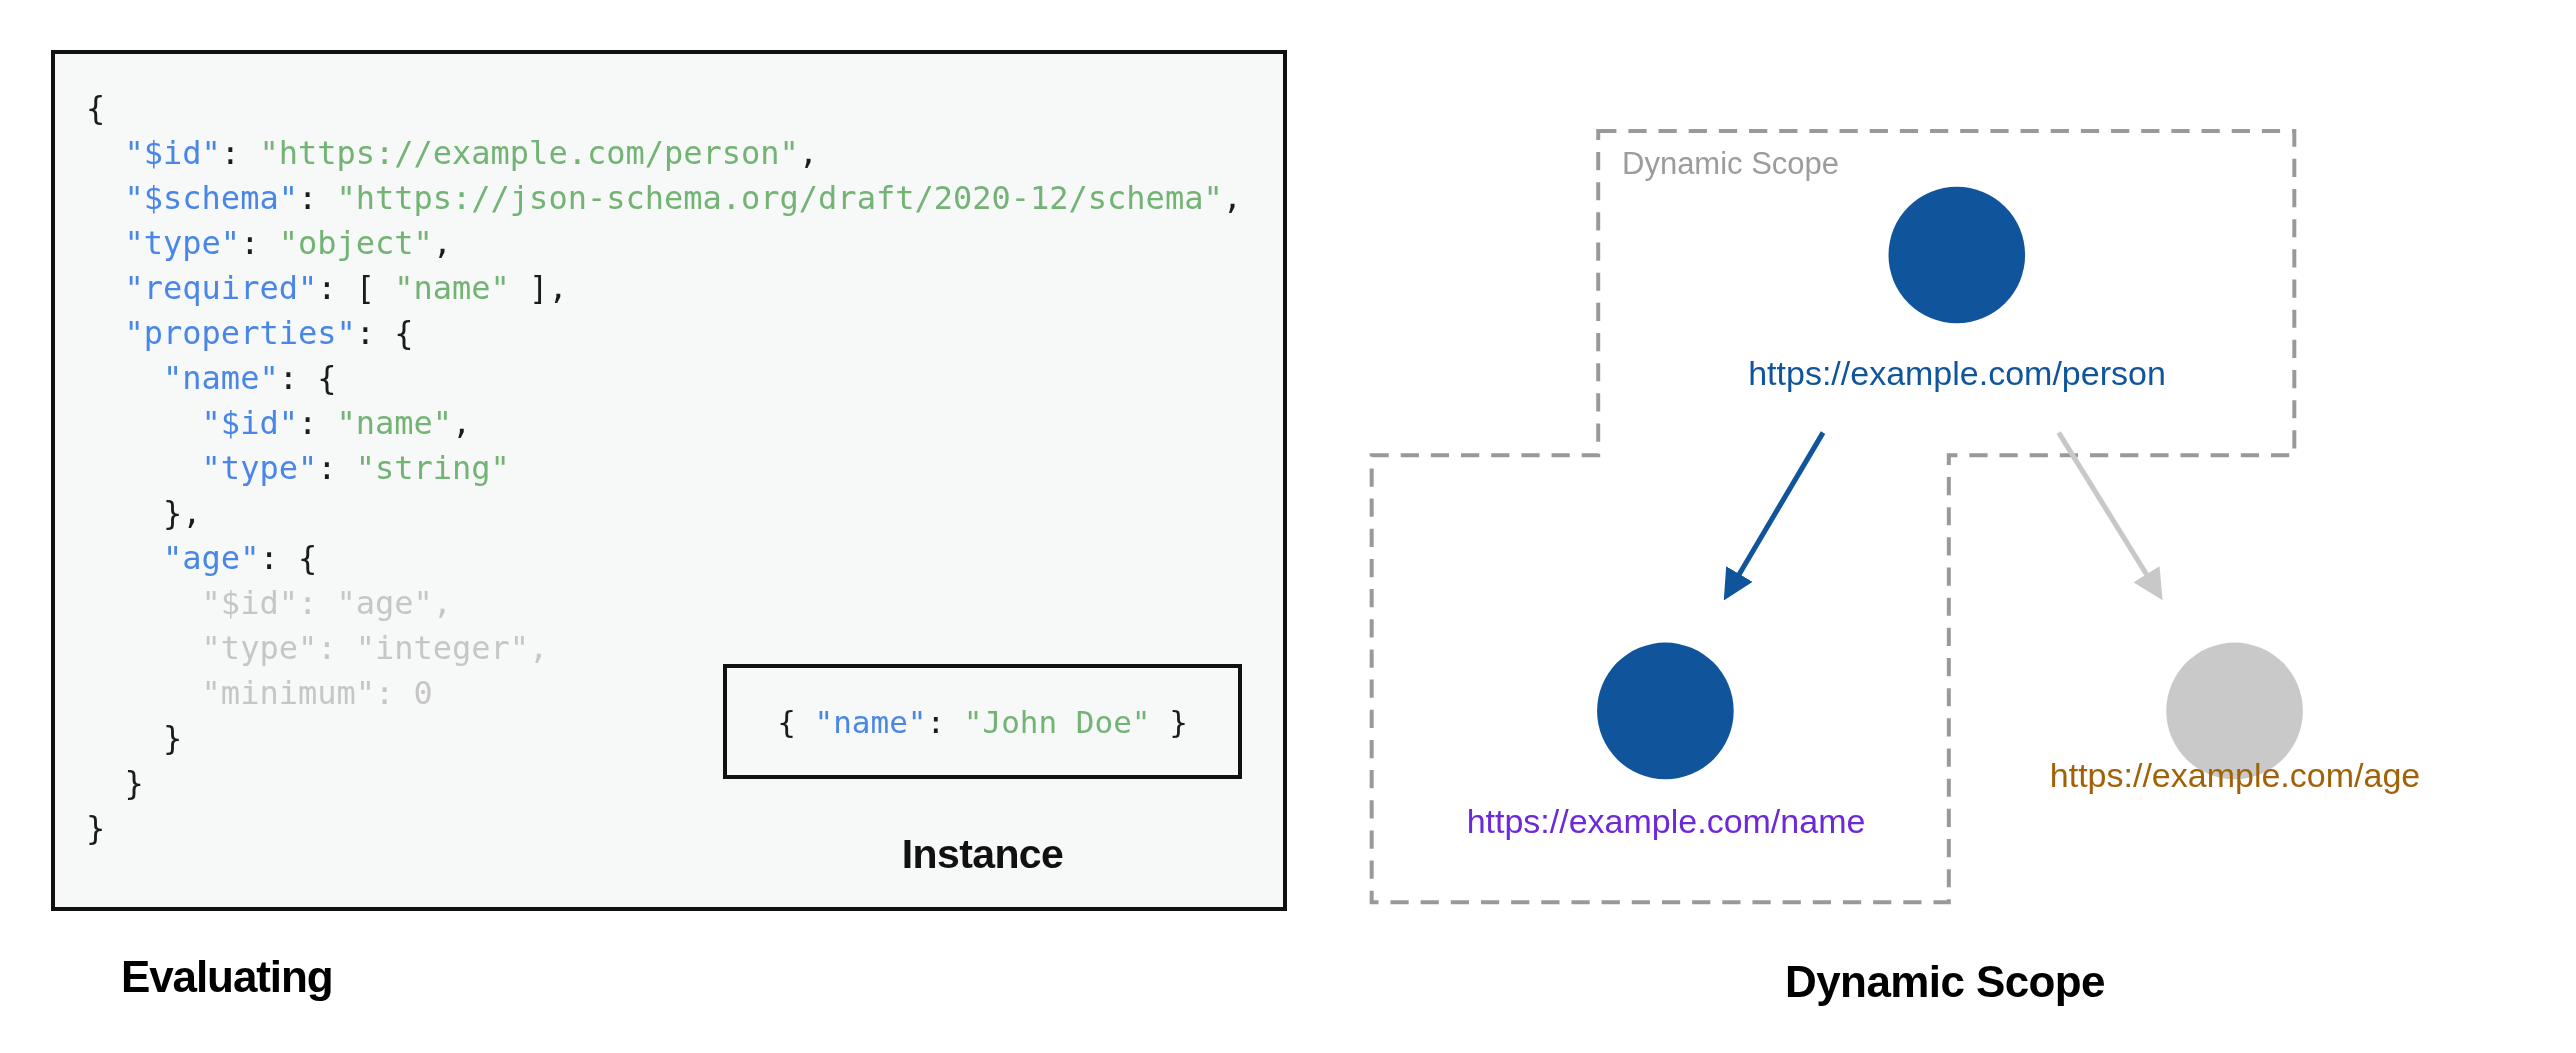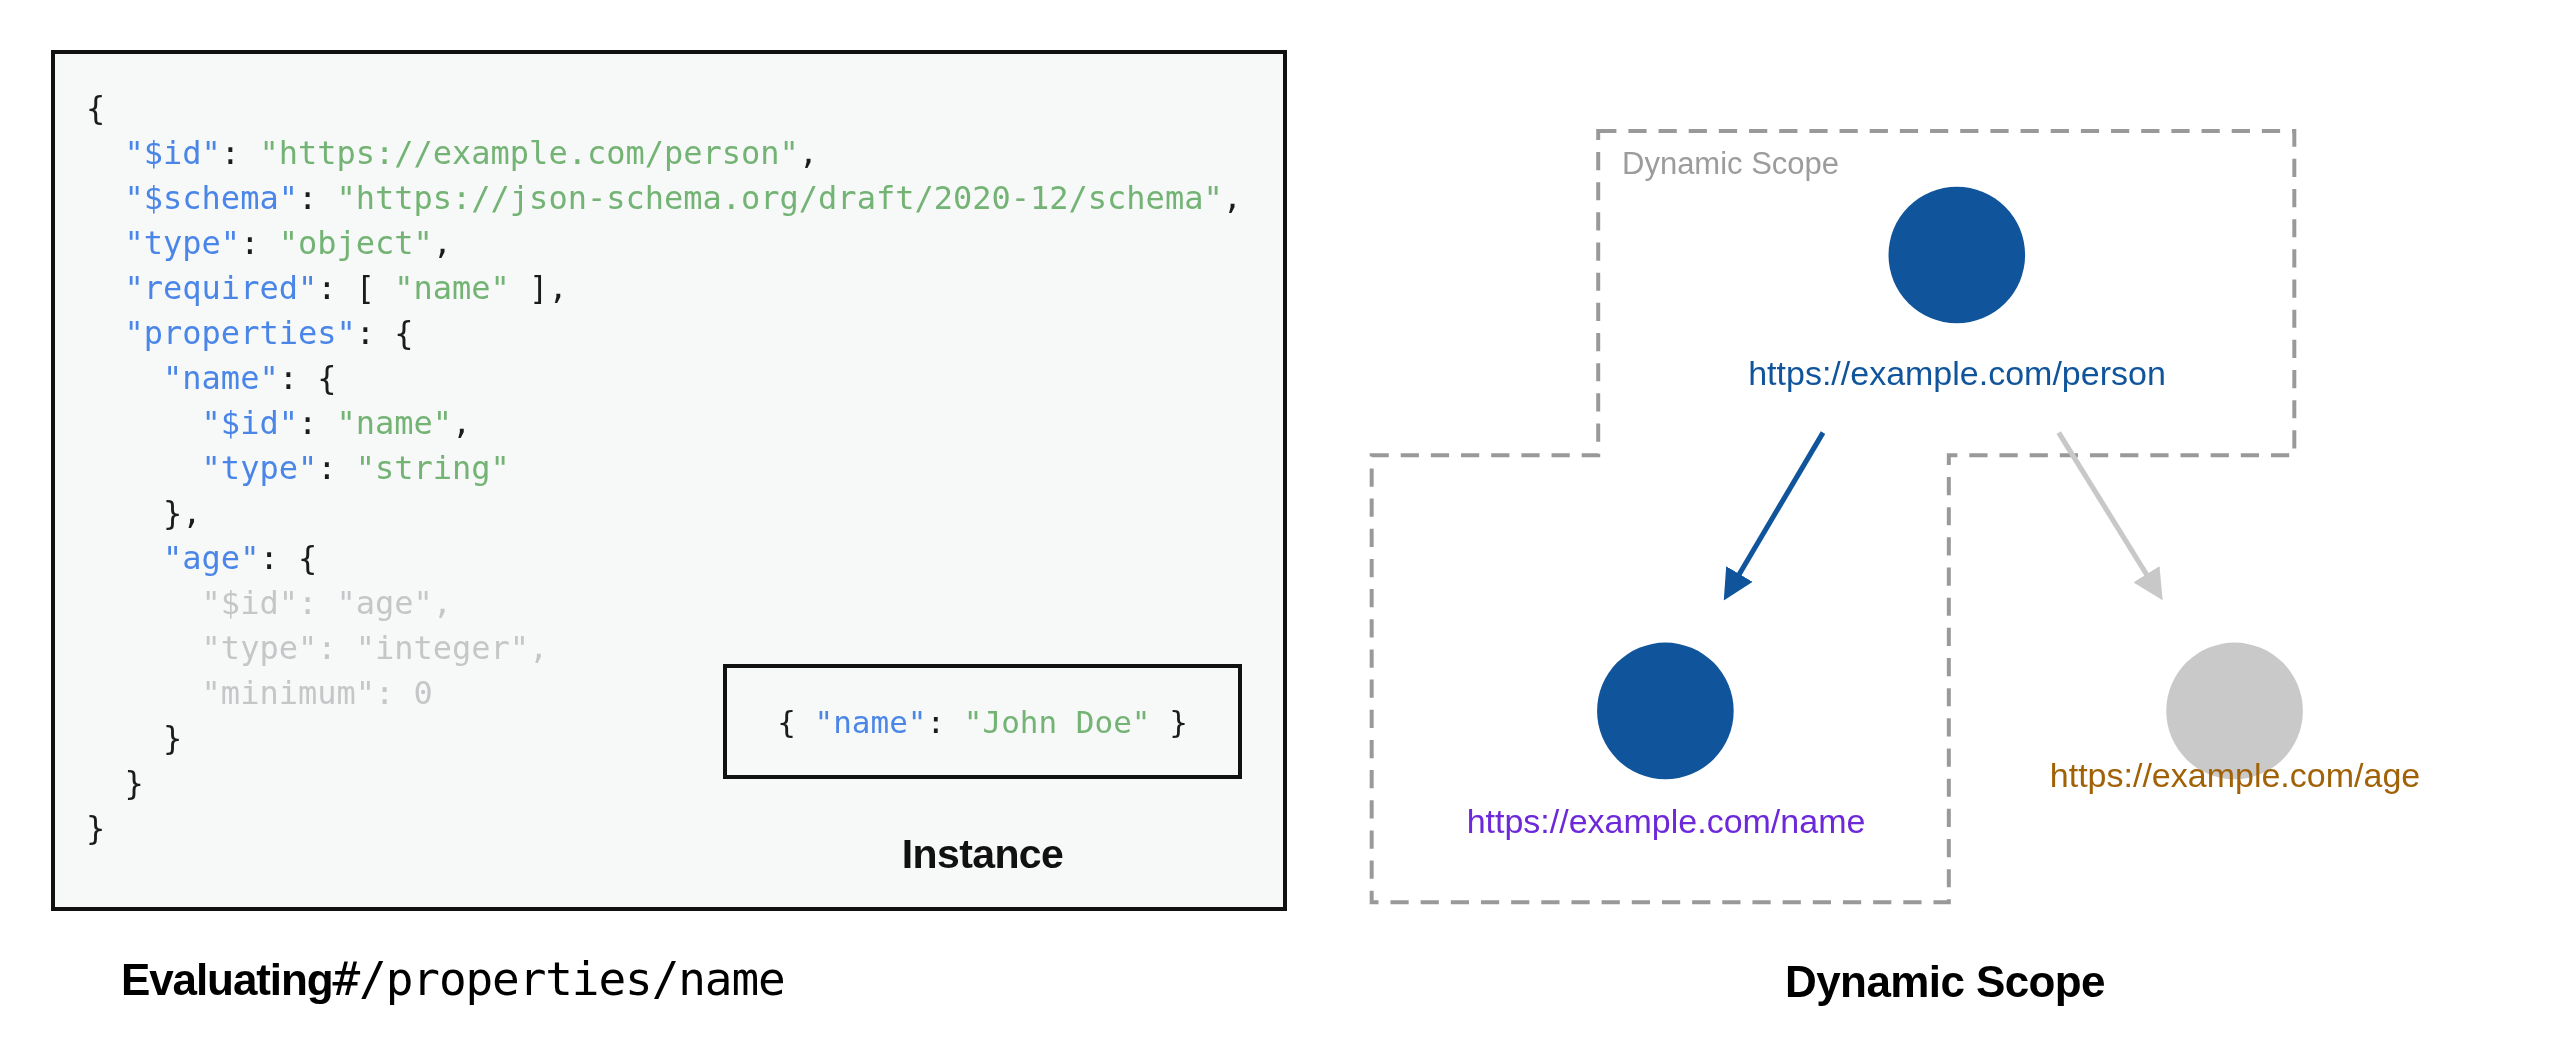--- a/index.html
+++ b/index.html
@@ -95,21 +95,20 @@
     <pre class="code" id="schema-code"><div class="code-line"><span class="tok-p">{</span></div><div class="code-line"><span class="tok-p">  </span><span class="tok-k">"$id"</span><span class="tok-p">: </span><span class="tok-s">"https://example.com/person"</span><span class="tok-p">,</span></div><div class="code-line"><span class="tok-p">  </span><span class="tok-k">"$schema"</span><span class="tok-p">: </span><span class="tok-s">"https://json-schema.org/draft/2020-12/schema"</span><span class="tok-p">,</span></div><div class="code-line"><span class="tok-p">  </span><span class="tok-k">"type"</span><span class="tok-p">: </span><span class="tok-s">"object"</span><span class="tok-p">,</span></div><div class="code-line"><span class="tok-p">  </span><span class="tok-k">"required"</span><span class="tok-p">: [ </span><span class="tok-s">"name"</span><span class="tok-p"> ],</span></div><div class="code-line"><span class="tok-p">  </span><span class="tok-k">"properties"</span><span class="tok-p">: {</span></div><div class="code-line"><span class="tok-p">    </span><span class="tok-k">"name"</span><span class="tok-p">: {</span></div><div class="code-line"><span class="tok-p">      </span><span class="tok-k">"$id"</span><span class="tok-p">: </span><span class="tok-s">"name"</span><span class="tok-p">,</span></div><div class="code-line"><span class="tok-p">      </span><span class="tok-k">"type"</span><span class="tok-p">: </span><span class="tok-s">"string"</span></div><div class="code-line"><span class="tok-p">    },</span></div><div class="code-line"><span class="tok-p">    </span><span class="tok-k">"age"</span><span class="tok-p">: {</span></div><div class="code-line"><span class="tok-m">      "$id": "age",</span></div><div class="code-line"><span class="tok-m">      "type": "integer",</span></div><div class="code-line"><span class="tok-m">      "minimum": 0</span></div><div class="code-line"><span class="tok-p">    }</span></div><div class="code-line"><span class="tok-p">  }</span></div><div class="code-line"><span class="tok-p">}</span></div></pre>
   </div>
 
   <div class="instance-box">
     <code class="instance-code" id="instance-code"><span class="tok-p">{ </span><span class="tok-k">"name"</span><span class="tok-p">: </span><span class="tok-s">"John Doe"</span><span class="tok-p"> }</span></code>
   </div>
   <div class="instance-label">Instance</div>
 
   <div class="caption-left">
     <span class="cap-bold">Evaluating</span>
-    <span class="cap-mono">#/properties/name</span>
   </div>
 
   <svg class="diagram-svg" width="2576" height="1053" viewBox="0 0 4524 1850">
     <defs>
       <marker id="arrowBlue" markerWidth="6" markerHeight="6" refX="4.6" refY="3" orient="auto" markerUnits="strokeWidth">
         <path d="M0,0 L6,3 L0,6 Z" fill="#10559b"></path>
       </marker>
       <marker id="arrowGray" markerWidth="6" markerHeight="6" refX="4.6" refY="3" orient="auto" markerUnits="strokeWidth">
         <path d="M0,0 L6,3 L0,6 Z" fill="#c8c8c8"></path>
       </marker>

